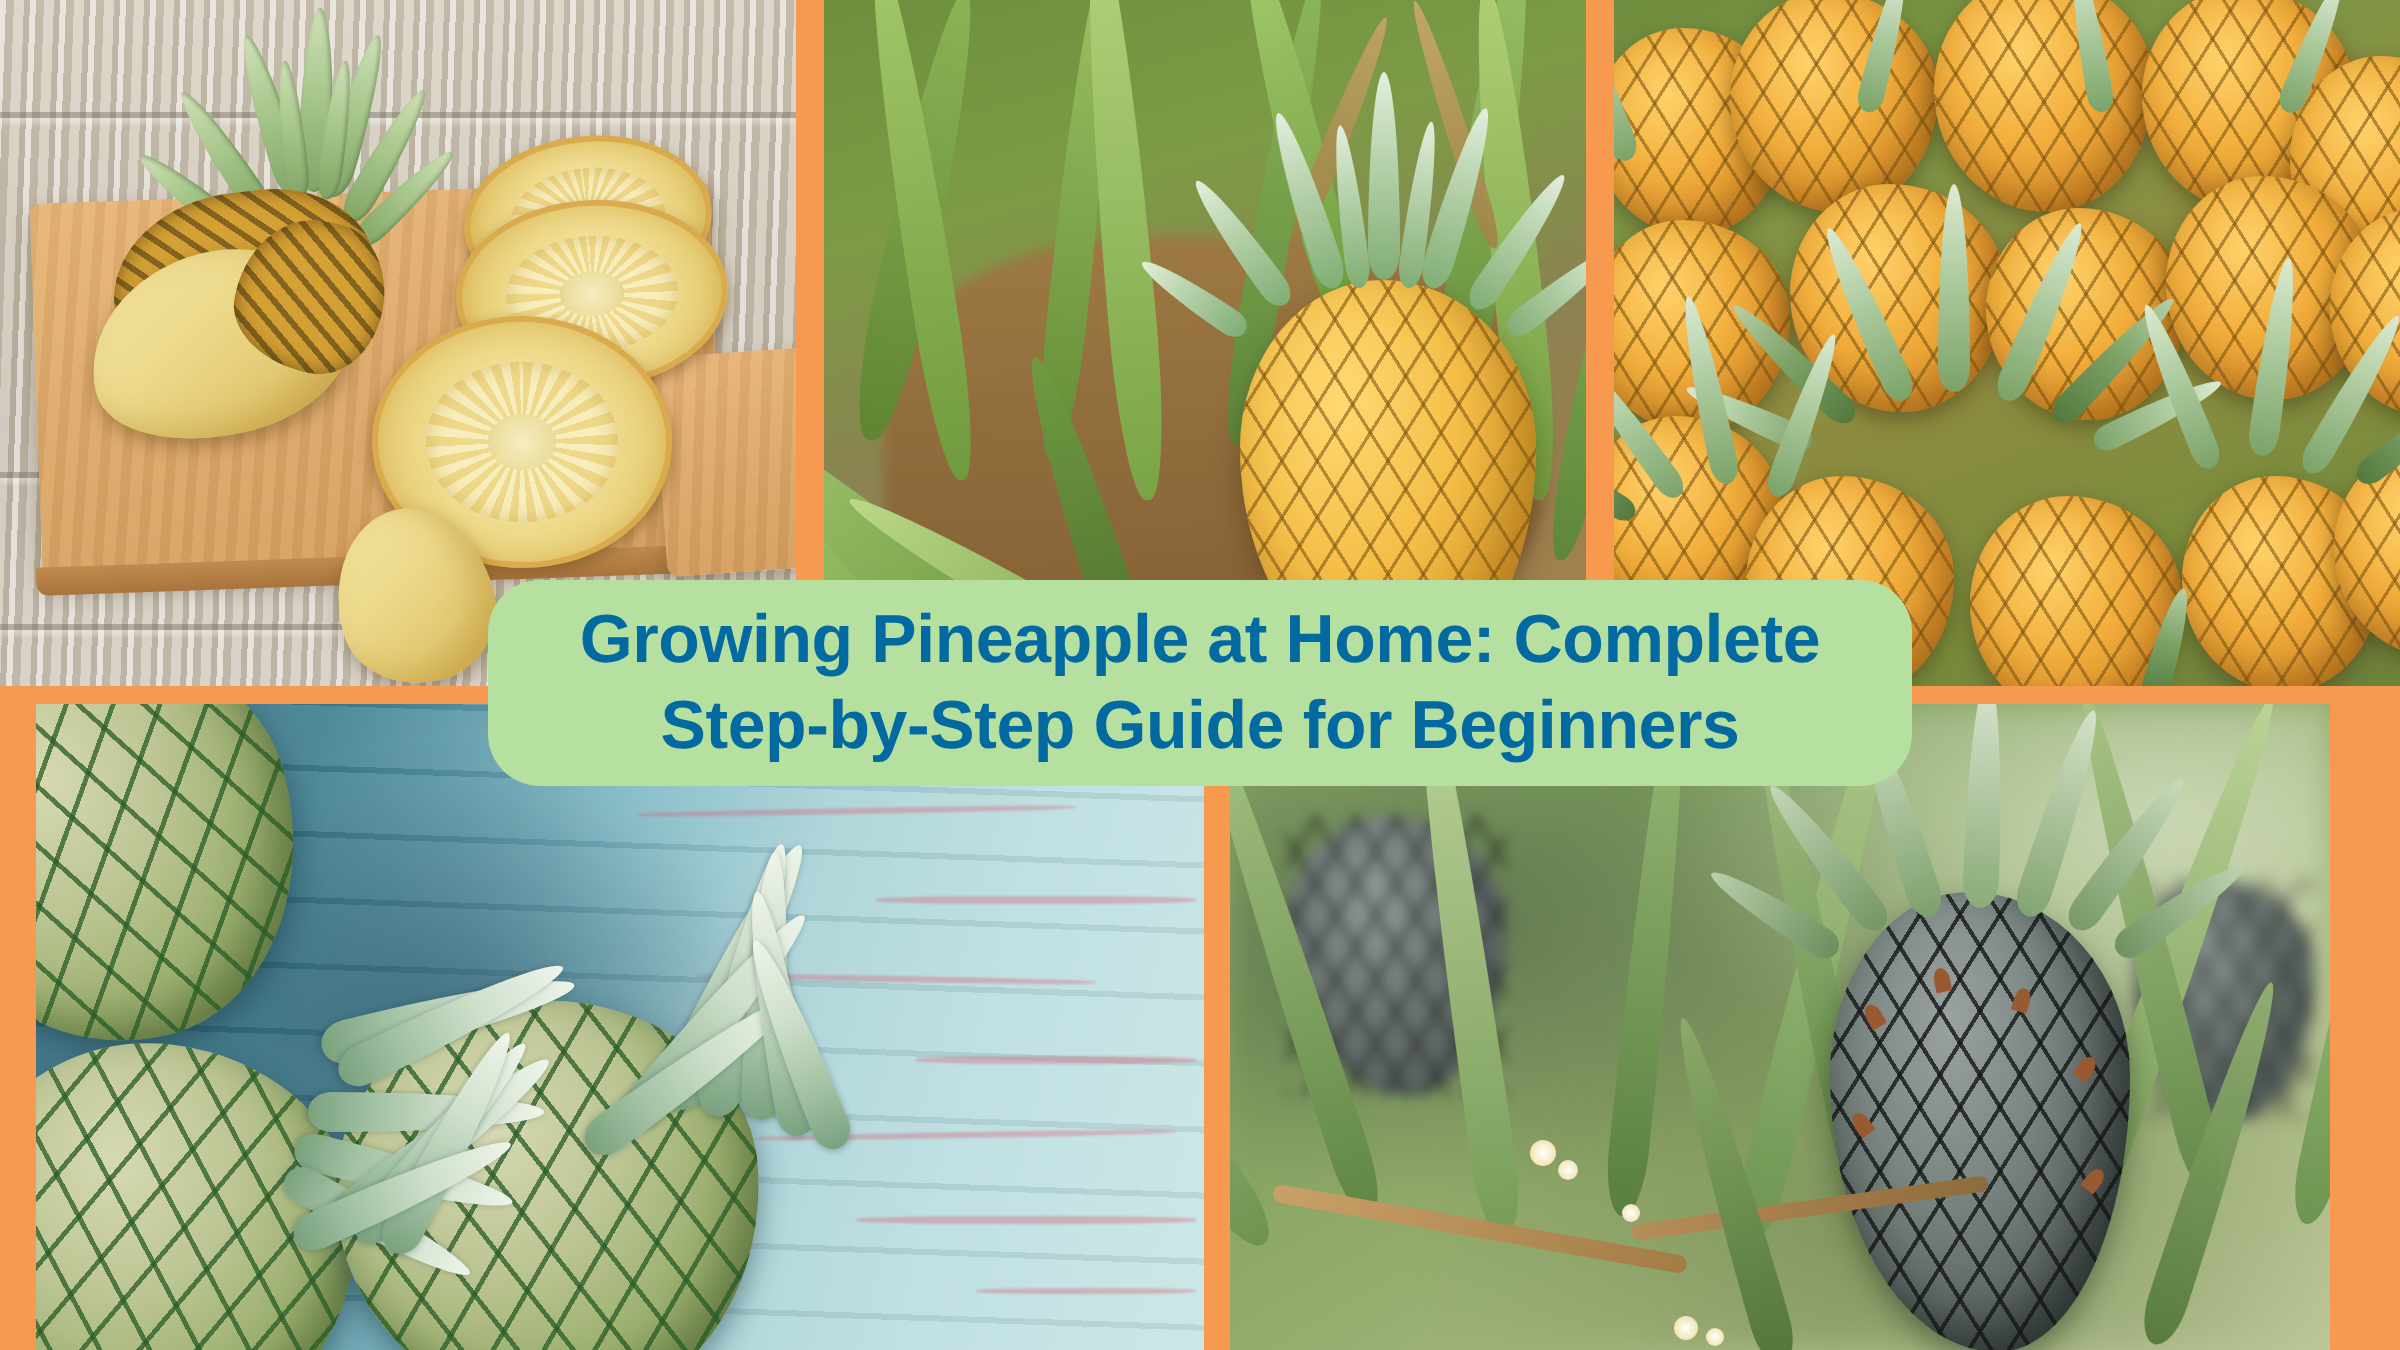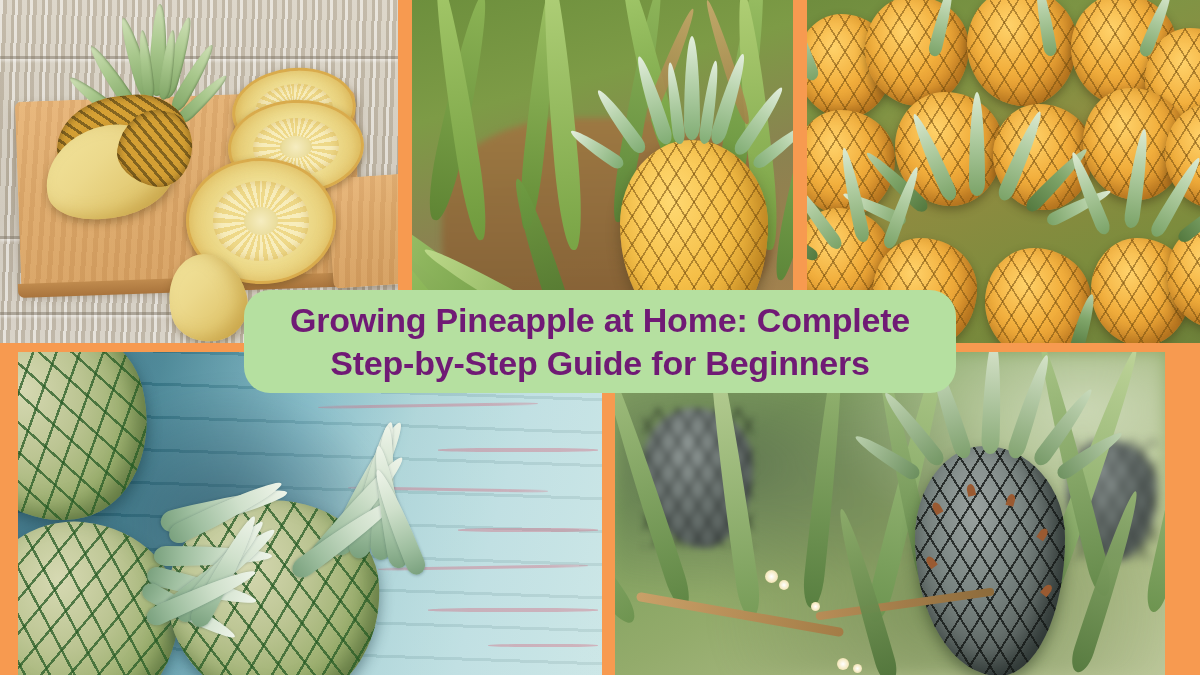--- a/index.html
+++ b/index.html
@@ -258,21 +258,21 @@
     text-align: center;
     box-sizing: border-box;
     padding: 0 14px;
     z-index: 50;
   }
   #title-text {
     font-family: "Liberation Sans", sans-serif;
     font-weight: bold;
     font-size: 34px;
     line-height: 1.24;
-    color: #701a75;
+    color: #0369a1;
     letter-spacing: -0.2px;
   }
 </style>
 </head>
 <body>
 
 <div id="collage">
 
   <div class="tile" id="tile-topleft">
     <div class="scene">

